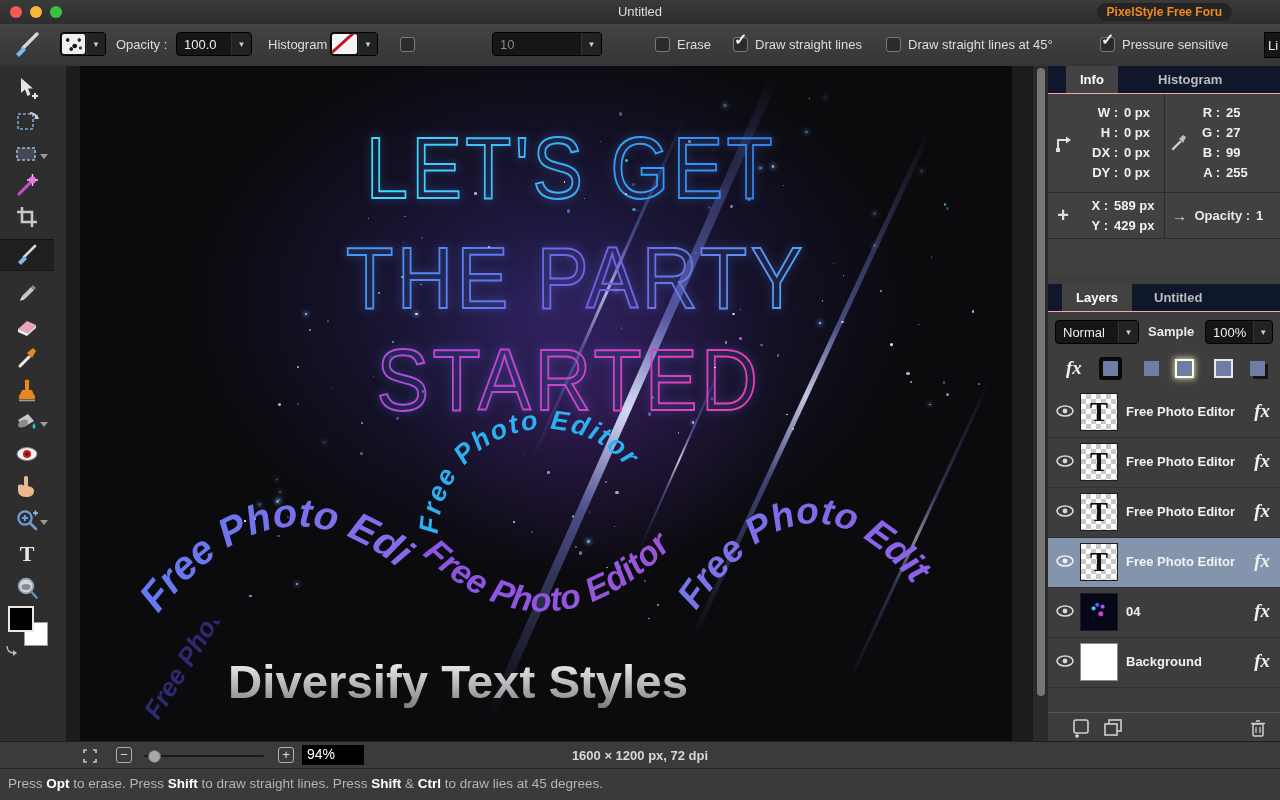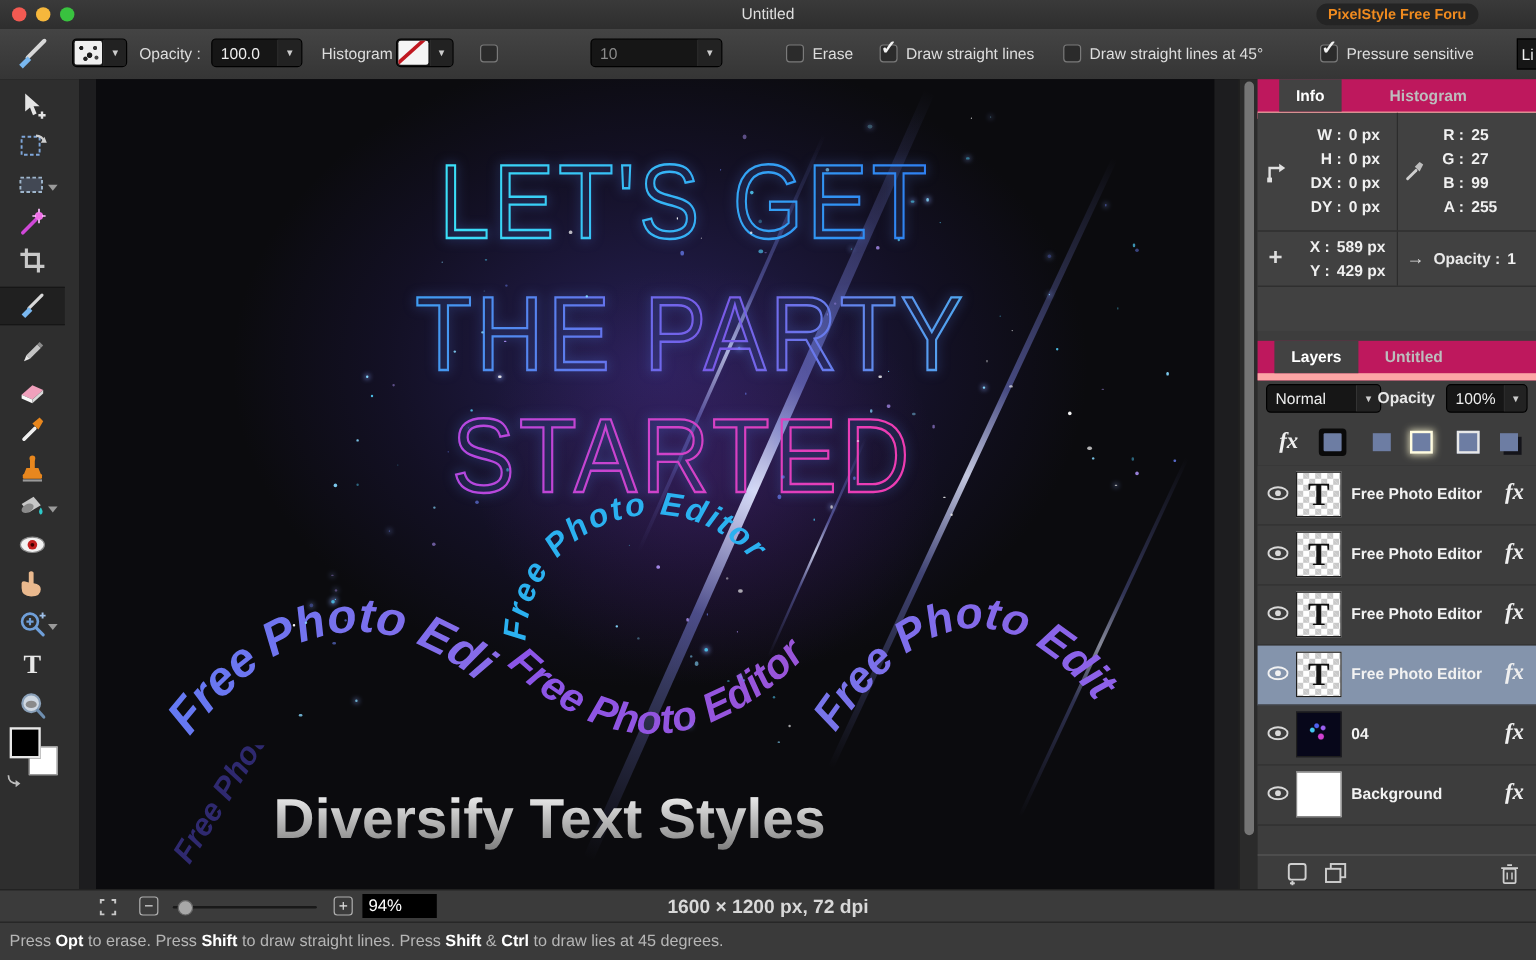--- a/index.html
+++ b/index.html
@@ -72,42 +72,42 @@
   #artwork{position:absolute;left:0;top:0;}
   
   #bottombar{position:absolute;left:0;top:741px;width:1280px;height:27px;background:#3b3b3b;
     border-top:1px solid #1f1f1f;color:#ddd;}
   .sqbtn{position:absolute;top:5px;width:16px;height:16px;border:1.5px solid #b0b0b0;border-radius:3px;
     color:#e0e0e0;font-size:13px;line-height:14px;text-align:center;box-sizing:border-box;background:transparent;}
   #zoom-track{position:absolute;left:144px;top:13px;width:120px;height:2px;background:#191919;border-radius:2px;}
   #zoom-knob{position:absolute;left:148px;top:8px;width:11px;height:11px;border-radius:50%;background:#a8a8a8;border:1px solid #666;}
   #zoom-value{position:absolute;left:302px;top:3px;width:62px;height:20px;background:#000;color:#fff;
     font-size:14px;padding:1px 0 0 5px;box-sizing:border-box;}
-  #doc-info{position:absolute;left:50%;transform:translateX(-50%);top:6px;font-size:16px;font-weight:bold;color:#d8d8d8;}
+  #doc-info{position:absolute;left:50%;transform:translateX(-50%);top:6px;font-size:13px;font-weight:bold;color:#d8d8d8;}
   #statusbar{position:absolute;left:0;top:768px;width:1280px;height:32px;background:#3a3a3a;
     border-top:1px solid #242424;color:#b5b5b5;font-size:13.5px;line-height:30px;padding-left:8px;
     box-sizing:border-box;white-space:pre;}
   #statusbar .b{color:#fff;font-weight:bold;}
   
   #scrollstrip{position:absolute;left:1032px;top:66px;width:16px;height:675px;background:#2b2b2b;border-left:1px solid #1a1a1a;}
   #scrollthumb{position:absolute;left:4px;top:2px;width:8px;height:628px;border-radius:4px;background:#757575;}
   #rightpanel{position:absolute;left:1048px;top:66px;width:232px;height:675px;background:#3d3d3d;color:#e8e8e8;font-size:13px;}
-  .tabbar{position:absolute;left:0;width:232px;height:27px;background:#be185d;border-bottom:6px solid #fca5a5;}
+  .tabbar{position:absolute;left:0;width:232px;height:27px;background:#0f172a;border-bottom:1px solid #fca5a5;}
   .tab{position:absolute;top:0;height:27px;line-height:27px;padding:0 14px;color:#bdbdbd;font-weight:bold;}
   .tab.active{color:#fff;background:#424242;}
   #info-grid{position:absolute;left:0;top:28px;width:232px;height:182px;background:#414141;}
   .cellrow{position:absolute;left:0;width:232px;border-bottom:1px solid #2c2c2c;display:flex;}
   .vdiv{position:absolute;left:116px;top:0;bottom:0;width:1px;background:#2c2c2c;}
   .kv{display:flex;line-height:20px;font-weight:bold;font-size:13px;}
   .kv .k{width:40px;text-align:right;color:#f0f0f0;}
   .kv .v{margin-left:6px;color:#f0f0f0;}
   .icon-col{width:30px;display:flex;align-items:center;justify-content:center;color:#ddd;}
   #layers-head{top:218px;}
   #blendrow{position:absolute;left:0;top:246px;width:232px;height:40px;}
-  #blend-pill{left:7px;top:8px;width:96px;}
+  #blend-pill{left:7px;top:8px;width:84px;}
   #blend-pill .val{flex:1;}
   #op-label{position:absolute;left:100px;top:12px;font-weight:bold;color:#e8e8e8;}
   #op-pill{left:157px;top:8px;width:68px;}
   #op-pill .val{flex:1;}
   #fxrow{position:absolute;left:0;top:286px;width:232px;height:36px;border-bottom:1px solid #2e2e2e;}
   .fxglyph{font-family:"Liberation Serif",serif;font-style:italic;font-weight:bold;font-size:19px;color:#f0f0f0;}
   #fxrow .fxglyph{position:absolute;left:18px;top:5px;}
   .style-sq{position:absolute;top:9px;width:15px;height:15px;background:#6d7da3;}
   #ssq1{left:55px;background:#6d7da3;box-shadow:0 0 0 4px #0a0a0a;border-radius:1px;}
   #ssq2{left:96px;}
@@ -580,21 +580,21 @@
   </div>
   <div class="tabbar" id="layers-head" data-interactable="false">
     <span class="tab active" style="left:14px;" data-interactable="true">Layers</span>
     <span class="tab" style="left:92px;" data-interactable="true">Untitled</span>
   </div>
   <div id="blendrow" data-interactable="false">
     <div class="pill" id="blend-pill" data-interactable="true">
       <span class="val" data-interactable="false">Normal</span>
       <span class="caret" data-interactable="true">▼</span>
     </div>
-    <span id="op-label" data-interactable="false">Opacity</span>
+    <span id="op-label" data-interactable="false">Sample</span>
     <div class="pill" id="op-pill" data-interactable="true">
       <span class="val" data-interactable="false">100%</span>
       <span class="caret" data-interactable="true">▼</span>
     </div>
   </div>
   <div id="fxrow" data-interactable="false">
     <span class="fxglyph" data-interactable="true">fx</span>
     <span class="style-sq" id="ssq1" data-interactable="true"></span>
     <span class="style-sq" id="ssq2" data-interactable="true"></span>
     <span class="style-sq" id="ssq3" data-interactable="true"></span>

